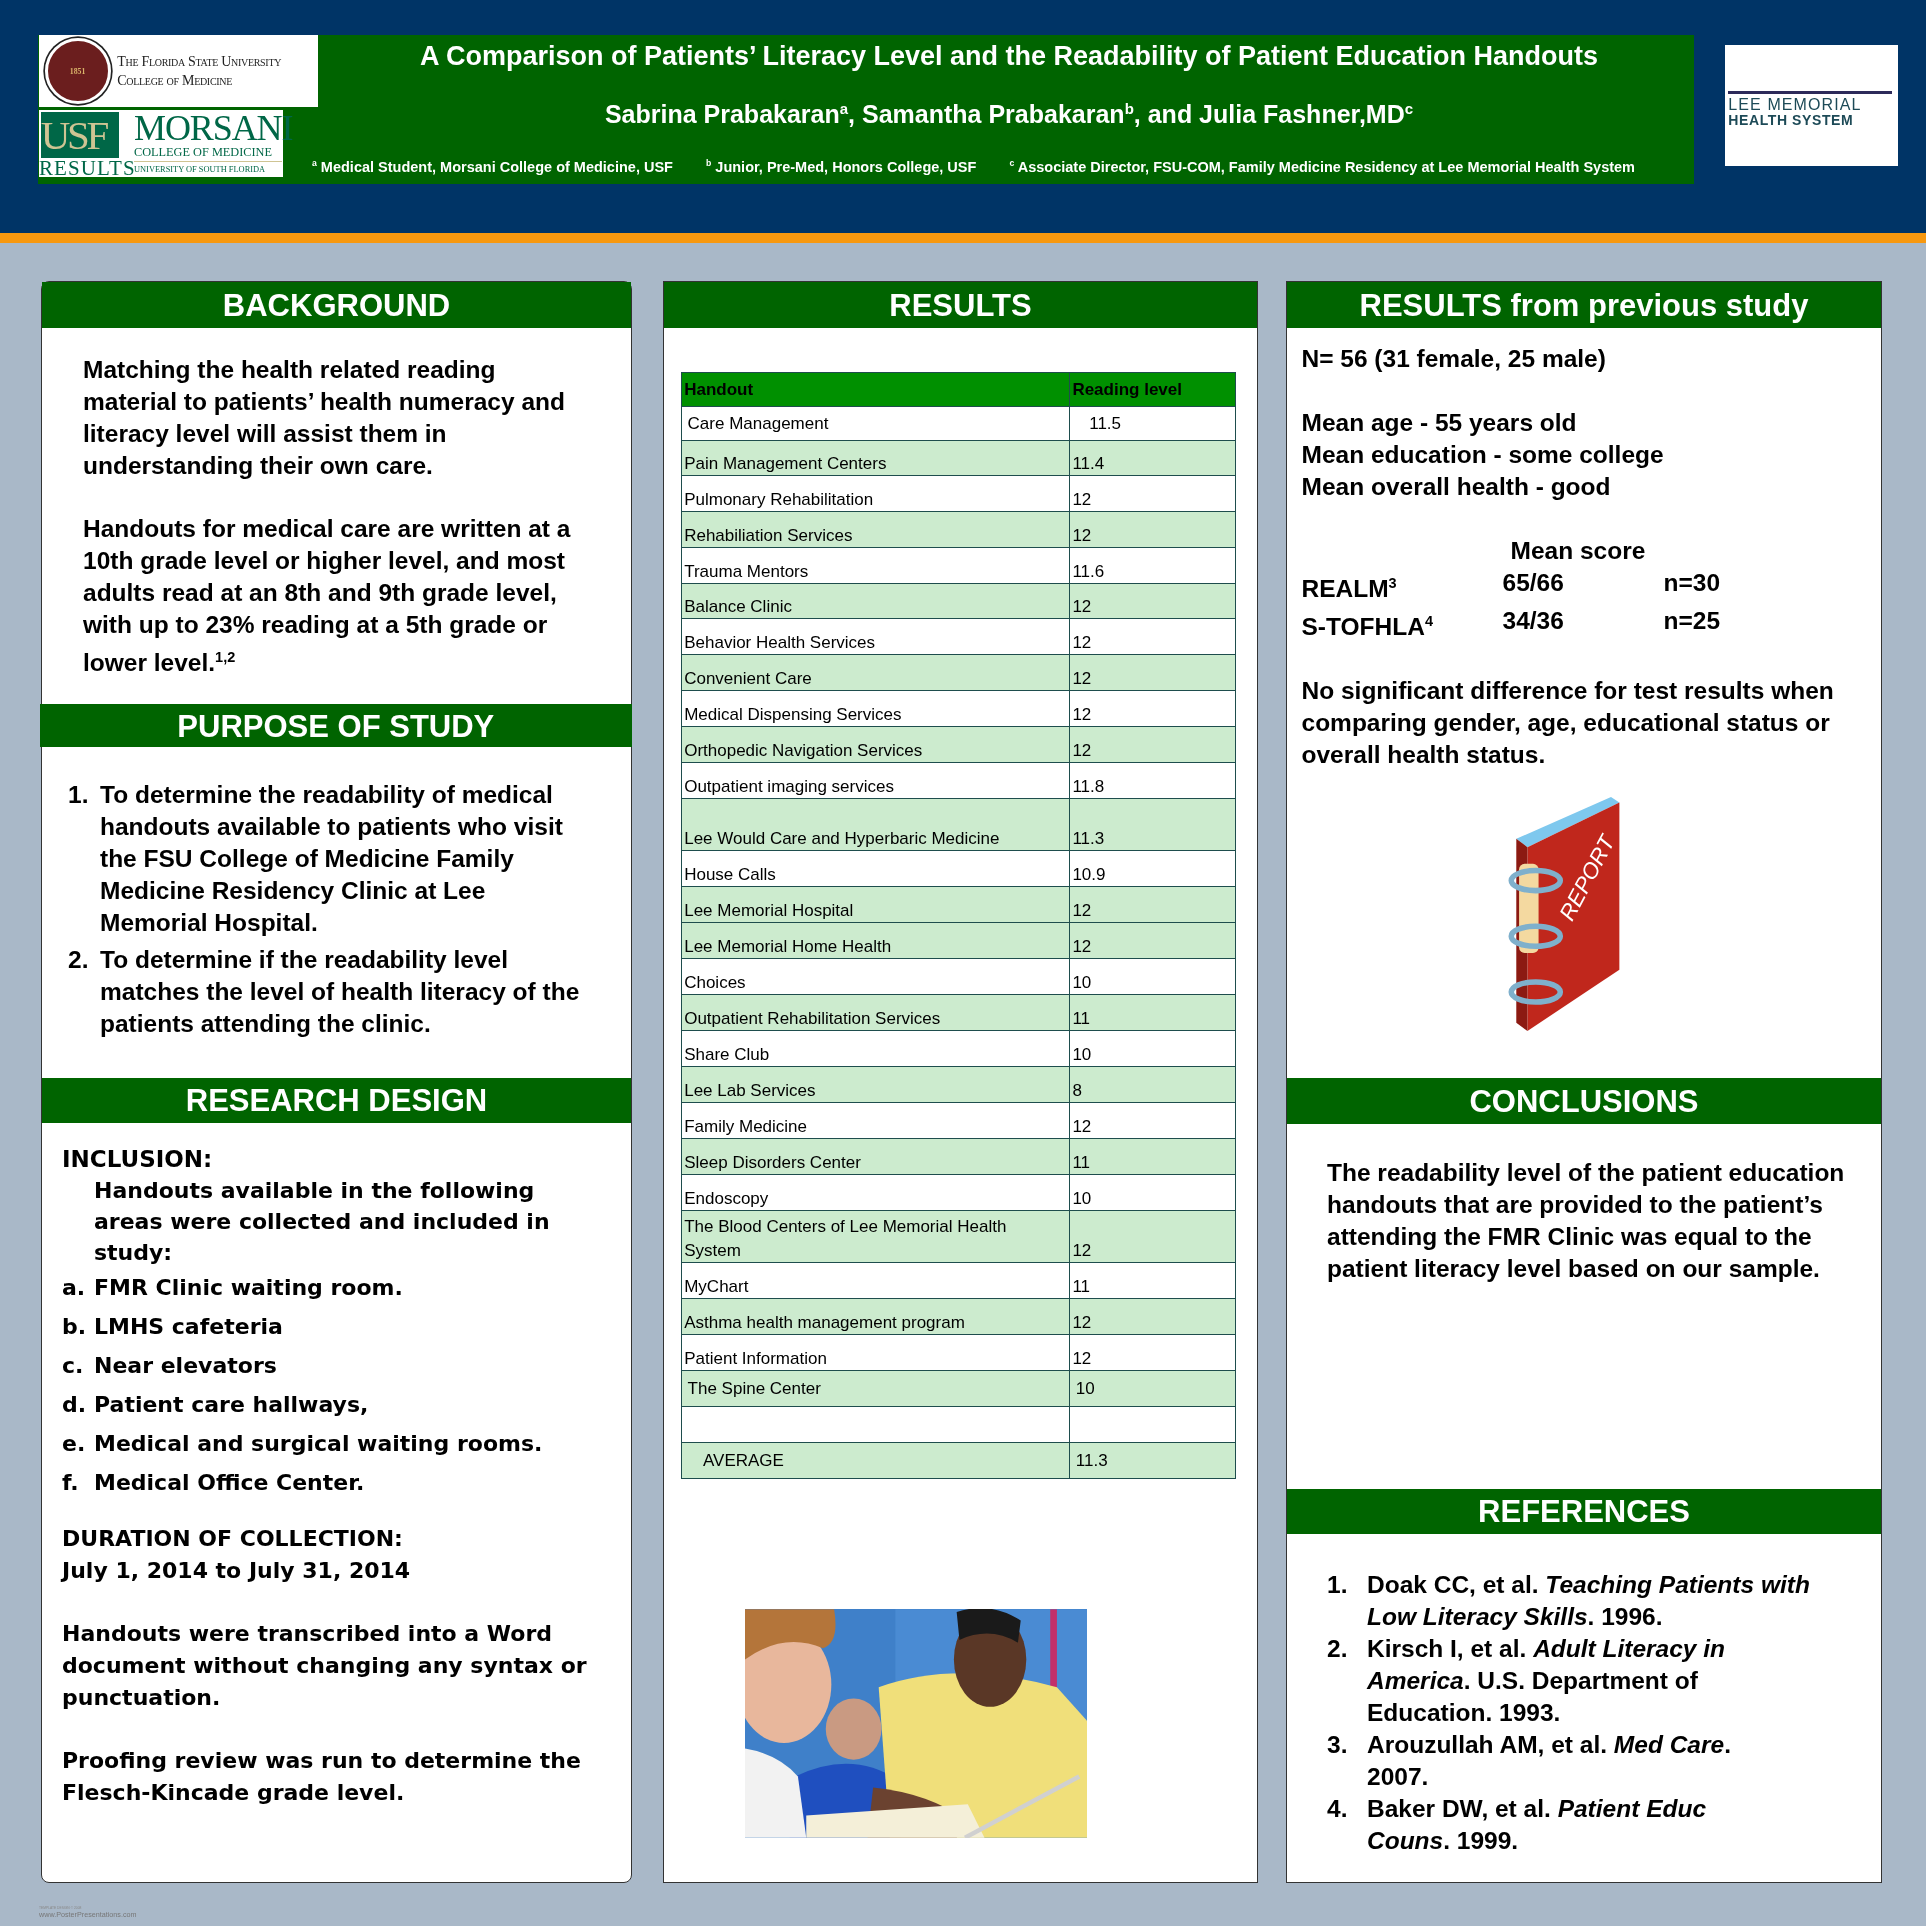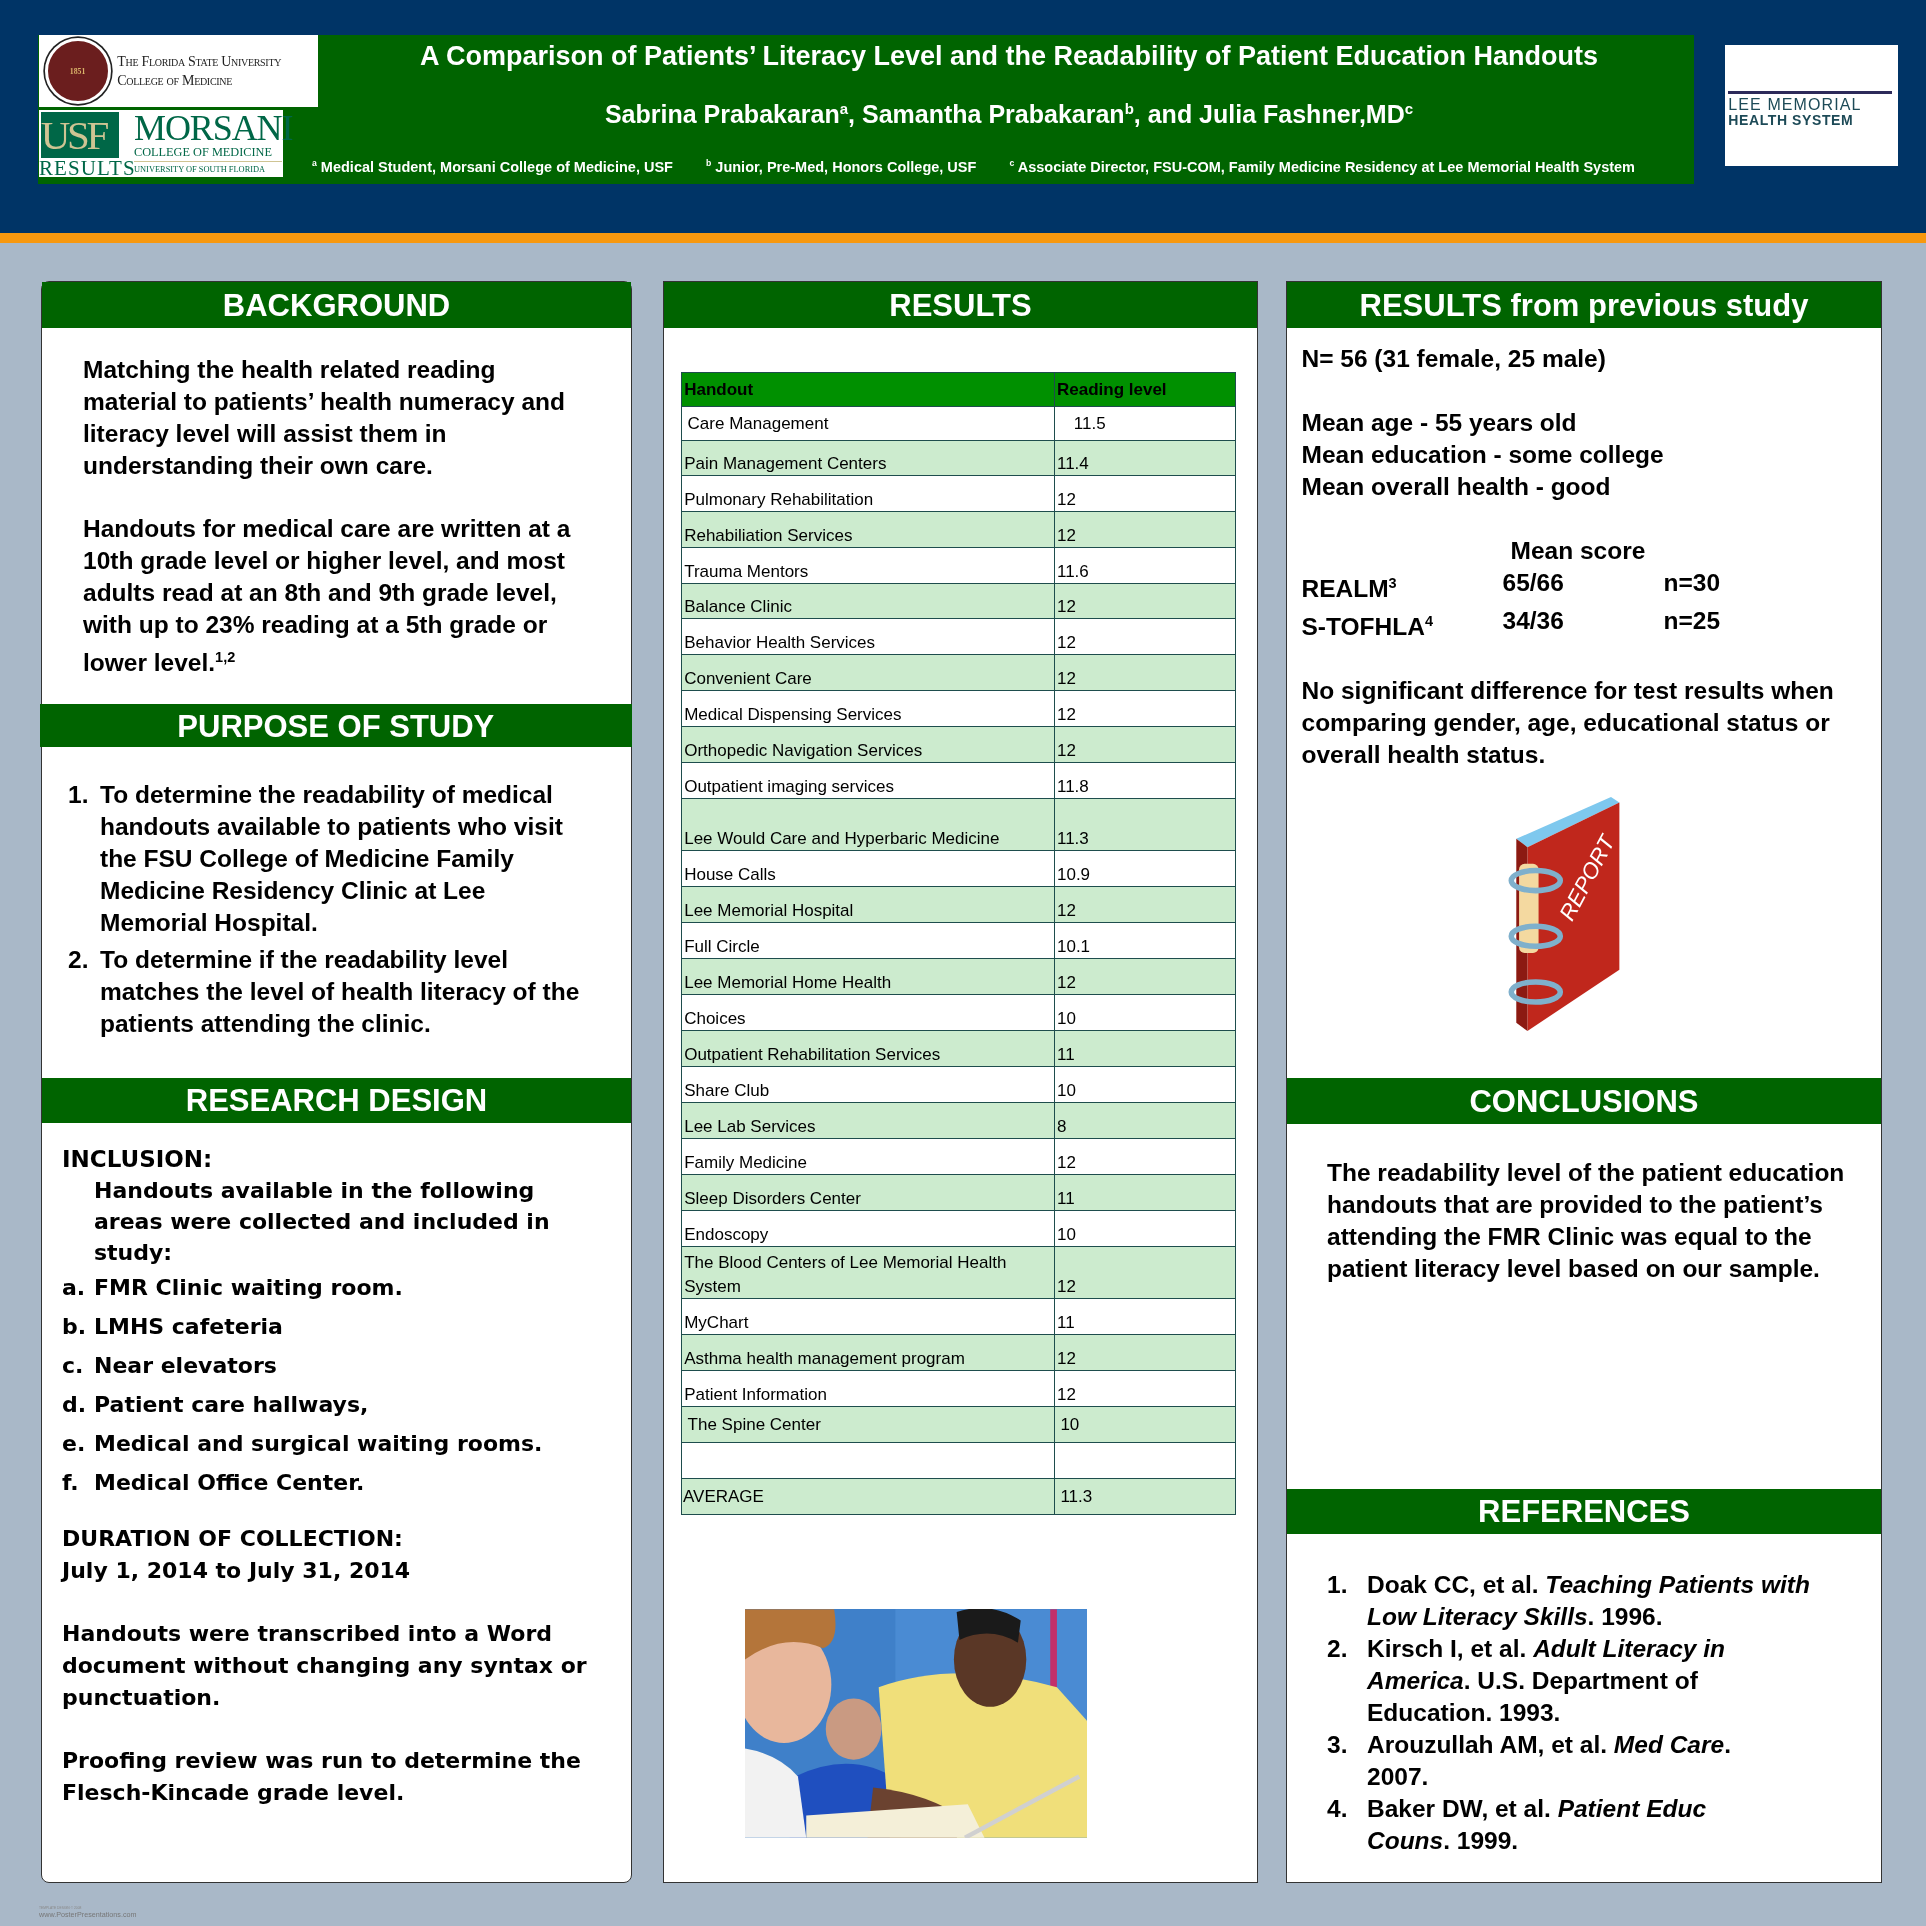--- a/index.html
+++ b/index.html
@@ -202,24 +202,20 @@
         <td style="height: 51px;">11.3</td>
       </tr>
       <tr class="w">
         <td class="c1" style="height: 35px;">House Calls</td>
         <td style="height: 35px;">10.9</td>
       </tr>
       <tr class="g">
         <td class="c1" style="height: 35px;">Lee Memorial Hospital</td>
         <td style="height: 35px;">12</td>
       </tr>
-      <tr class="w">
-        <td class="c1" style="height: 35px;">Full Circle</td>
-        <td style="height: 35px;">10.1</td>
-      </tr>
       <tr class="g">
         <td class="c1" style="height: 35px;">Lee Memorial Home Health</td>
         <td style="height: 35px;">12</td>
       </tr>
       <tr class="w">
         <td class="c1" style="height: 35px;">Choices</td>
         <td style="height: 35px;">10</td>
       </tr>
       <tr class="g">
         <td class="c1" style="height: 35px;">Outpatient Rehabilitation Services</td>
@@ -263,21 +259,21 @@
       </tr>
       <tr class="g">
         <td class="c1" style="height: 35px; padding-left: 5.6px; vertical-align: middle;">The Spine Center</td>
         <td style="height: 35px; padding-left: 5.6px; vertical-align: middle;">10</td>
       </tr>
       <tr class="w">
         <td class="c1" style="height: 35px; padding-left: 5.6px; vertical-align: middle;"></td>
         <td style="height: 35px; padding-left: 5.6px; vertical-align: middle;"></td>
       </tr>
       <tr class="g">
-        <td class="c1" style="height: 35px; padding-left: 1px; vertical-align: middle;">AVERAGE</td>
+        <td class="c1" style="height: 35px; padding-left: 21px; vertical-align: middle;">AVERAGE</td>
         <td style="height: 35px; padding-left: 5.6px; vertical-align: middle;">11.3</td>
       </tr>
     </tbody>
 </table>
 
 <div class="photo">
   <svg width="342" height="229" viewBox="0 0 614 410">
     <rect width="614" height="410" fill="#3f80c9"></rect>
     <rect x="270" y="0" width="344" height="410" fill="#4a8bd3"></rect>
     <rect x="548" y="0" width="12" height="170" fill="#c2306a"></rect>

